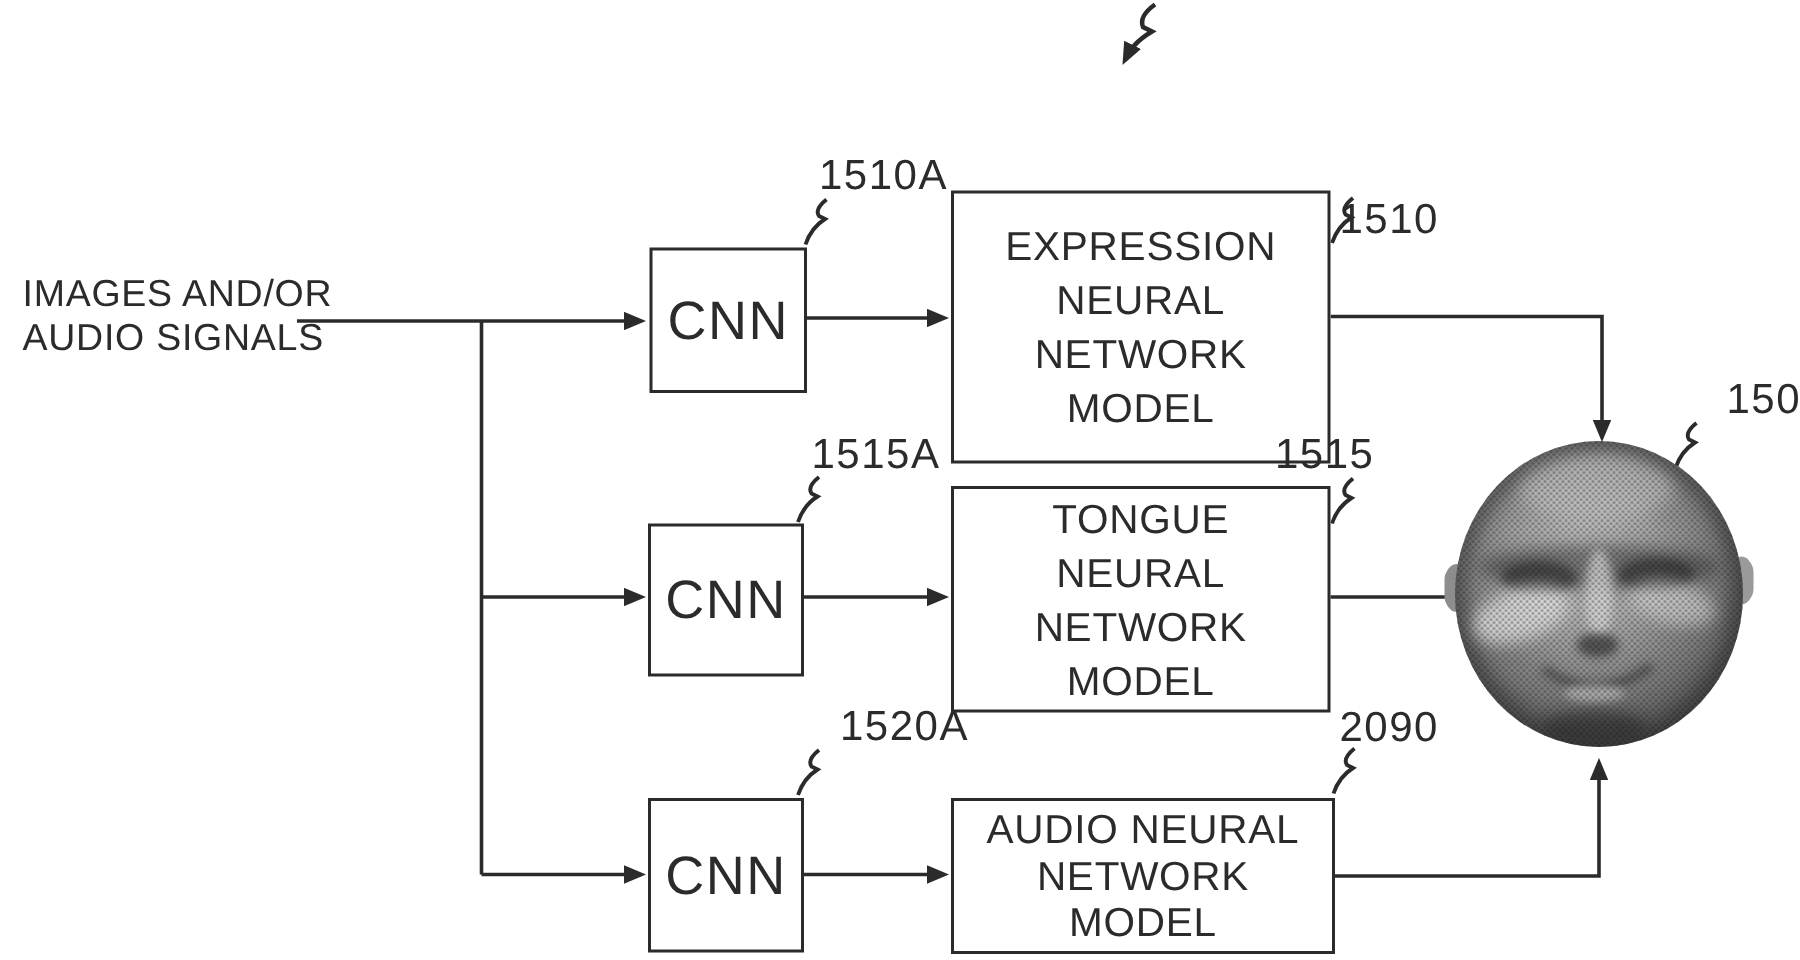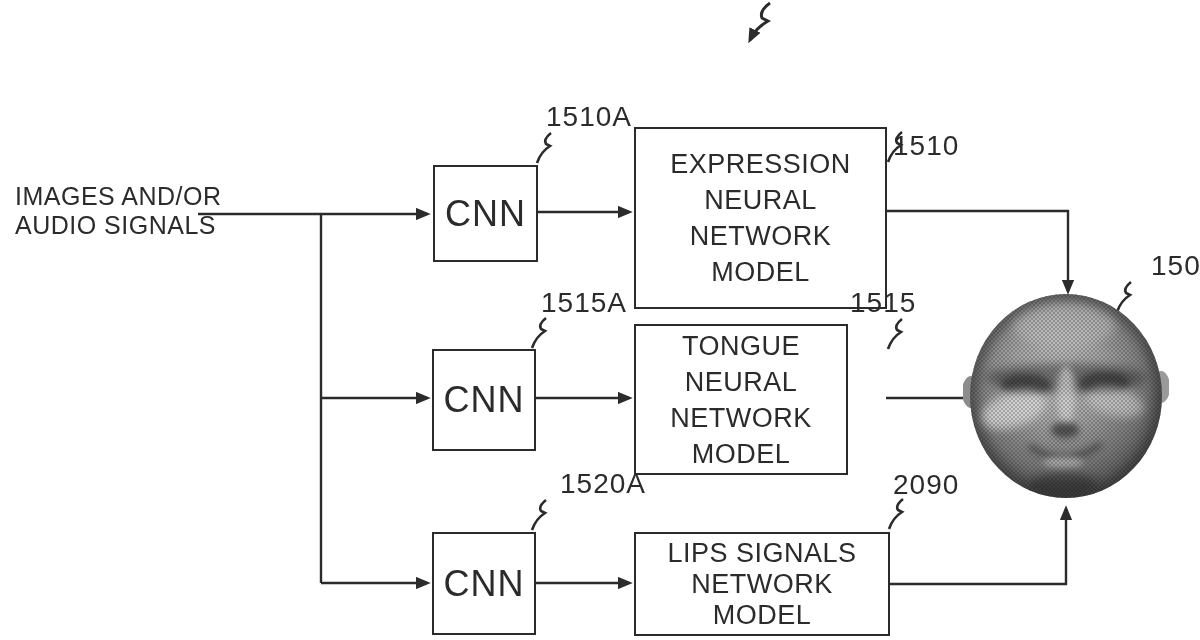--- a/index.html
+++ b/index.html
@@ -93,28 +93,28 @@
   <div class="box" style="left:432px;top:532px;width:104px;height:103px;">
     <span class="cnn-label">CNN</span>
   </div>
 
   <div class="box" style="left:634px;top:127px;width:253px;height:182px;">
     <div class="model-line">EXPRESSION</div>
     <div class="model-line">NEURAL</div>
     <div class="model-line">NETWORK</div>
     <div class="model-line">MODEL</div>
   </div>
-  <div class="box" style="left:634px;top:324px;width:214px;height:151px;">
+  <div class="box" style="left:634px;top:324px;width:253px;height:151px;">
     <div class="model-line">TONGUE</div>
     <div class="model-line">NEURAL</div>
     <div class="model-line">NETWORK</div>
     <div class="model-line">MODEL</div>
   </div>
   <div class="box compact" style="left:634px;top:532px;width:256px;height:104px;">
-    <div class="model-line">LIPS SIGNALS</div>
+    <div class="model-line">AUDIO NEURAL</div>
     <div class="model-line">NETWORK</div>
     <div class="model-line">MODEL</div>
   </div>
 
   <div class="ref" style="left:546px;top:101px;">1510A</div>
   <div class="ref" style="left:541px;top:287px;">1515A</div>
   <div class="ref" style="left:560px;top:468px;">1520A</div>
   <div class="ref" style="left:893px;top:100px;margin-top:30px;">1510</div>
   <div class="ref" style="left:850px;top:287px;">1515</div>
   <div class="ref" style="left:893px;top:469px;">2090</div>

